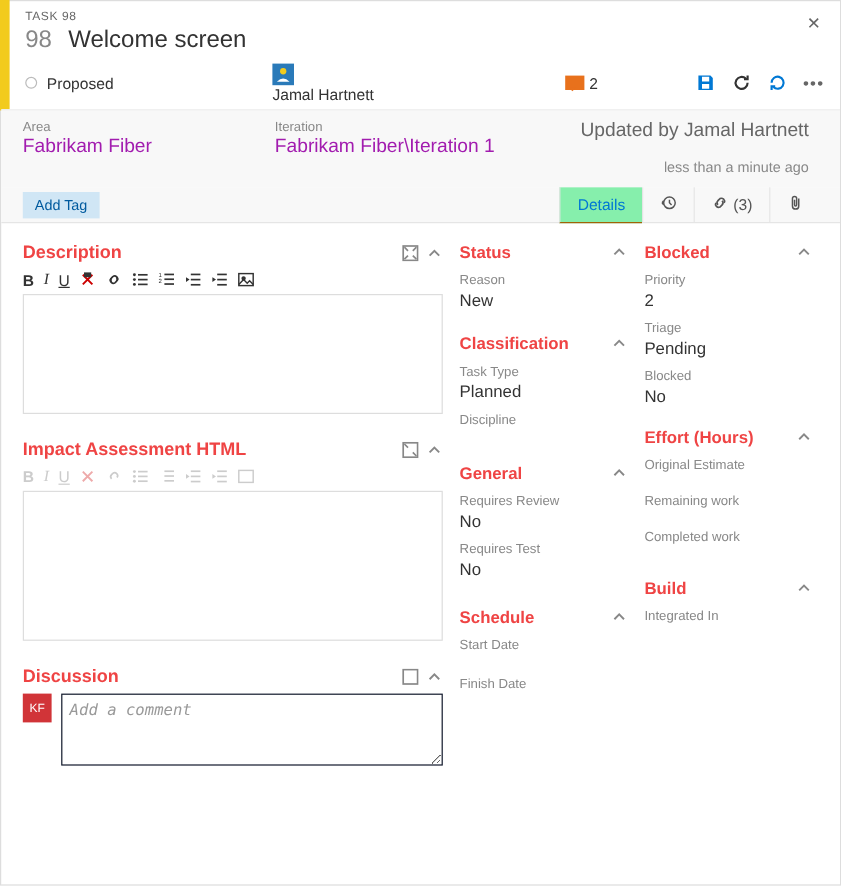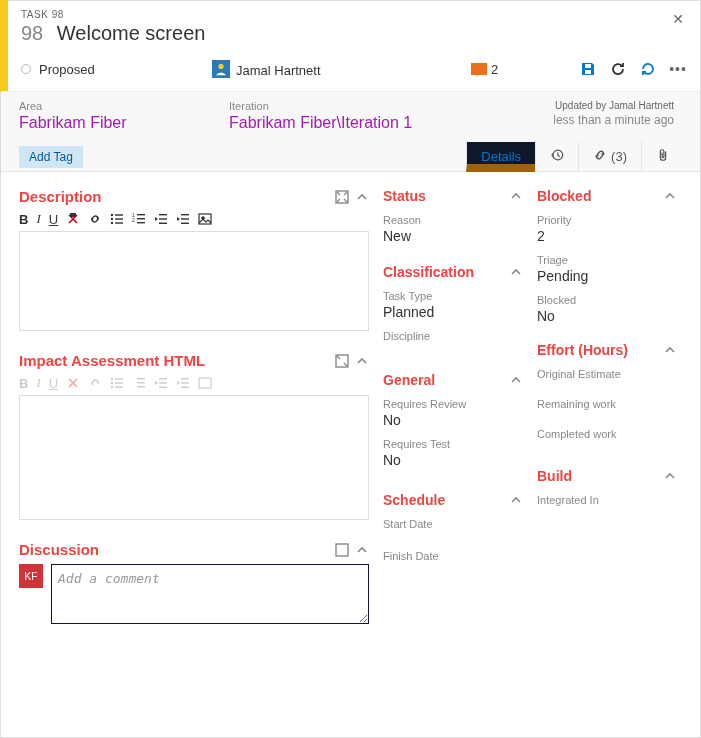--- a/index.html
+++ b/index.html
@@ -8,43 +8,43 @@
   .header { padding: 8px 16px 0 20px; position: relative; }
   .task-label { font-size: 10px; color: #666; letter-spacing: 0.5px; }
   .close-x { position: absolute; right: 16px; top: 10px; font-size: 14px; color: #666; cursor: pointer; }
   .title-row { font-size: 20px; font-weight: 300; margin-top: 2px; color: #333; }
   .title-id { color: #888; margin-right: 8px; }
   .meta-row { display: flex; align-items: center; margin-top: 12px; height: 24px; }
   .state-dot { width: 10px; height: 10px; border-radius: 50%; border: 1.5px solid #bbb; background: #fff; margin-right: 8px; }
   .state-text { color: #333; flex: 0 0 auto; }
   .avatar { width: 18px; height: 18px; background: #2a7ab9; margin-right: 6px; display: inline-flex; align-items: center; justify-content: center; }
   .avatar svg { width: 14px; height: 14px; }
-  .assignee { display: flex; align-items: flex-end; position: absolute; left: 211px; }
+  .assignee { display: flex; align-items: flex-start; position: absolute; left: 226px; flex-direction: column; }
   .comments { display: flex; align-items: center; position: absolute; left: 470px; color: #333; }
   .comment-icon { width: 16px; height: 12px; background: #e8711c; margin-right: 4px; position: relative; }
   .comment-icon::after { content:''; position:absolute; bottom:-4px; left:3px; border:3px solid transparent; border-top-color:#e8711c; }
   .actions { position: absolute; right: 14px; display: flex; gap: 14px; align-items: center; }
   .action-icon { width: 16px; height: 16px; color: #005a9e; cursor: pointer; display:flex; align-items:center; justify-content:center; }
   .action-icon svg { width:16px; height:16px; }
   .ellipsis { letter-spacing: 1px; font-size: 14px; color:#666; }
   
   .info-bar { display: flex; background: #f8f8f8; margin-top: 10px; padding: 8px 16px 10px 18px; position: relative; border-top:1px solid #eee; }
   .info-col { flex: 0 0 210px; padding-right: 10px; }
   .info-col.last { flex: 1; text-align: right; }
   .info-label { font-size: 11px; color: #888; margin-bottom: 2px; }
   .info-val { font-size: 16px; color: #a21caf; }
-  .updated-by { font-size: 10px; color: #666; margin-bottom: 2px; }
+  .updated-by { font-size: 16px; color: #666; margin-bottom: 14px; }
   .updated-time { font-size: 12px; color: #888; }
   
   .tag-tab-row { display: flex; background: #f8f8f8; padding: 0 16px 0 18px; align-items: center; height: 30px; border-bottom: 1px solid #e5e5e5; }
   .add-tag { background: #d0e6f5; color: #005a9e; padding: 4px 10px; font-size: 12px; cursor: pointer; }
   .tag-spacer { flex: 1; }
   .tabs { display: flex; height: 100%; }
   .tab { padding: 0 14px; display: flex; align-items: center; font-size: 13px; color: #555; border-left:1px solid #e5e5e5; cursor:pointer; gap:4px; }
-  .tab.active { background: #0f172a; color: #0078d4; border-bottom: 8px solid #a16207; margin-bottom:-1px;align-items:flex-end; }
+  .tab.active { background: #86efac; color: #0078d4; border-bottom: 1px solid #a16207; margin-bottom:-1px; }
   .tab svg { width:14px; height:14px; }
   
   .body { display: flex; padding: 12px 14px 14px 18px; gap: 14px; }
   .col-main { flex: 0 0 350px; }
   .col-mid { flex: 0 0 140px; }
   .col-right { flex: 0 0 140px; }
   
   .section-head { display: flex; align-items: center; font-size: 15px; font-weight: 600; color: #ef4444; margin-bottom: 6px; margin-top: 4px; }
   .section-head.small { font-size: 14px; }
   .section-head .spacer { flex: 1; }

